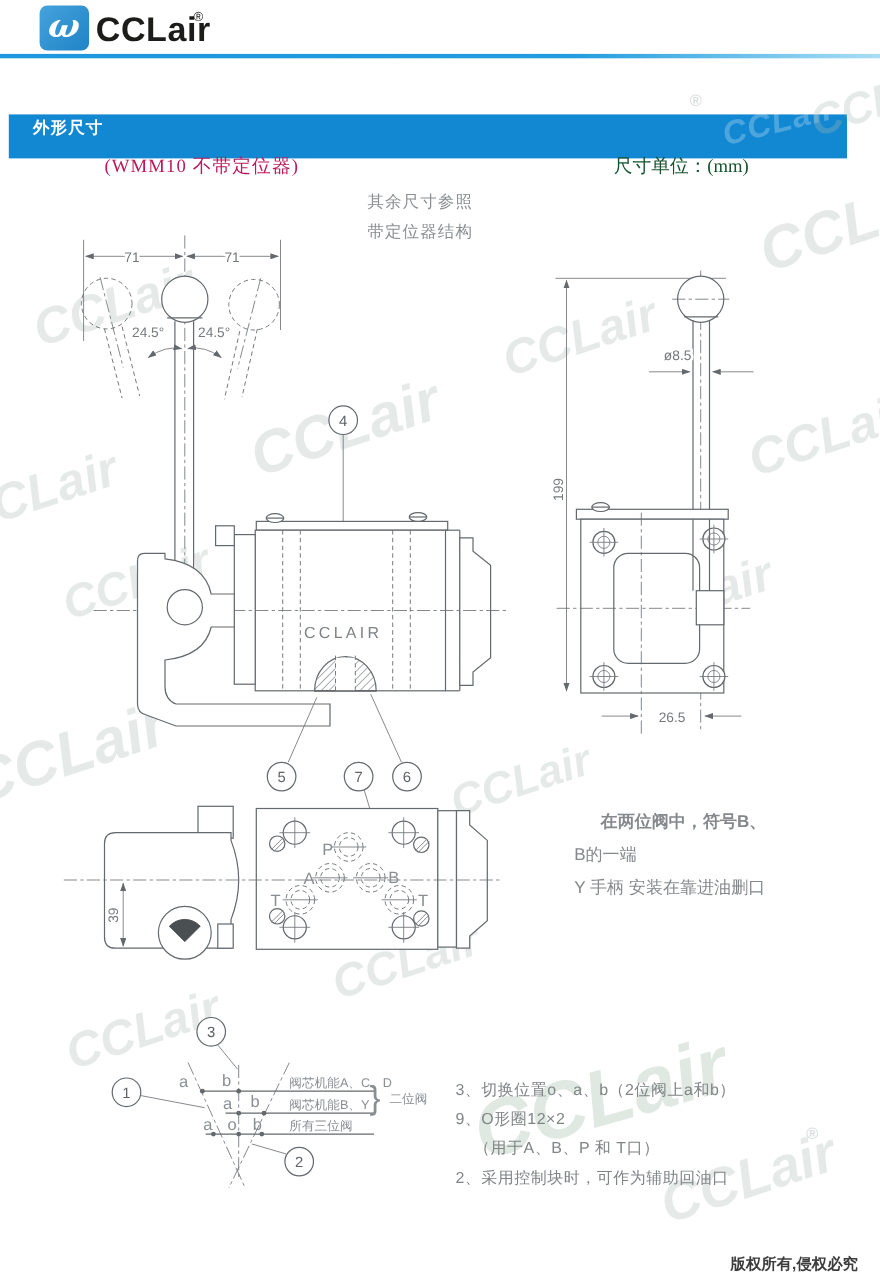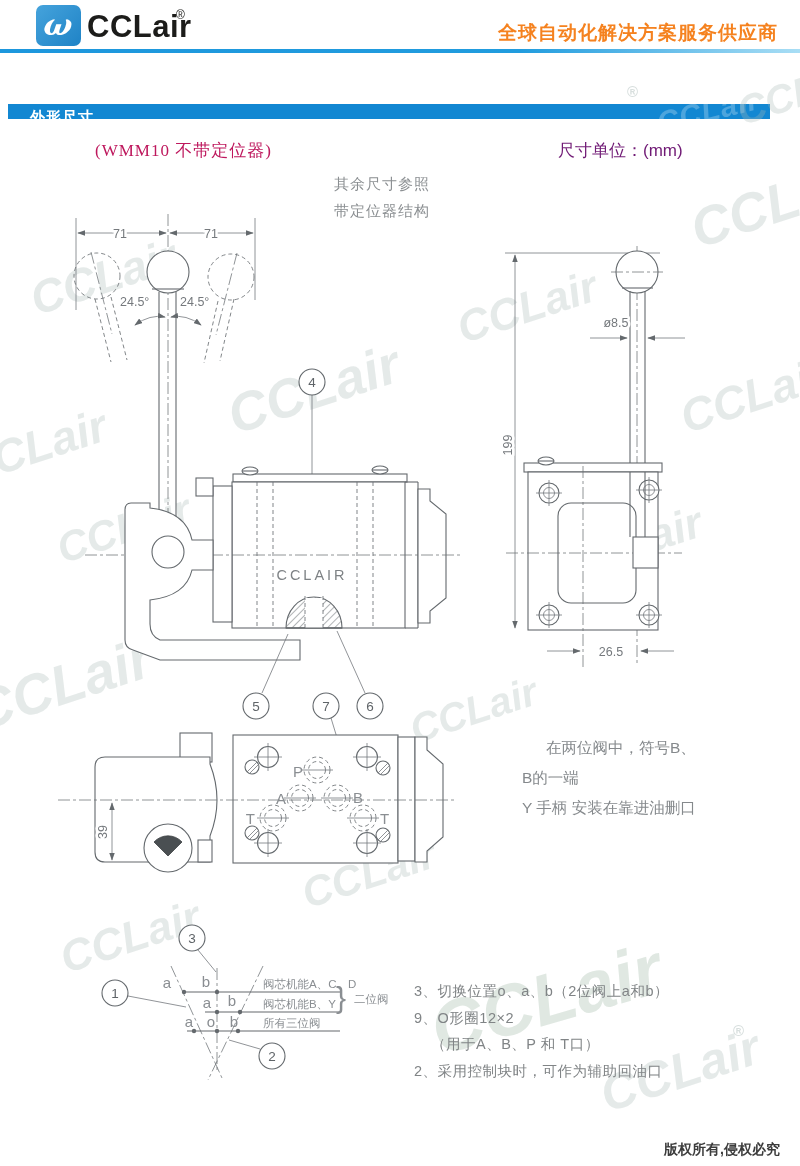--- a/index.html
+++ b/index.html
@@ -27,36 +27,36 @@
   .tagline {
     position:absolute; right:22px; top:20px; font-size:19px; font-weight:bold;
     color:#f5821f; letter-spacing:1px;
   }
   .header-rule {
     position:absolute; left:0; top:49px; width:800px; height:4px;
     background:linear-gradient(90deg,#1d97dd 0%,#219cde 65%,#a9def5 100%);
   }
   
   .banner {
-    position:absolute; left:8px; top:104px; width:762px; height:15px;
+    position:absolute; left:8px; top:104px; width:762px; height:40px;
     background:#1287d2; color:#ffffff; font-size:15px; font-weight:bold;
     line-height:25px; padding-left:22px; letter-spacing:1px;
   }
   .banner-wm {
     position:absolute; right:10px; top:-6px; color:rgba(255,255,255,0.25);
     font-size:30px; font-weight:800; font-style:italic; transform:rotate(-14deg);
   }
   
   .model-line {
     position:absolute; left:95px; top:139px; font-size:17px; color:#be185d;
     font-family:"Liberation Serif","DejaVu Serif", serif; letter-spacing:1px;
   }
   .unit-line {
-    position:absolute; left:558px; top:139px; font-size:17px; color:#701a75;
-    font-family:Liberation Sans, sans-serif;
+    position:absolute; left:558px; top:139px; font-size:17px; color:#14532d;
+    font-family:Liberation Serif, serif;
   }
   .ref-note {
     position:absolute; left:334px; top:170px; font-size:15px; line-height:27px;
     color:#8b8f92; letter-spacing:1px;
   }
   
   svg.drawing { position:absolute; left:0; top:0; width:800px; height:1166px; z-index:2; }
   .ln   { stroke:#64696d; stroke-width:1.1; fill:none; }
   .lnf  { stroke:#64696d; stroke-width:1.1; fill:#ffffff; }
   .thin { stroke:#75797d; stroke-width:0.8; fill:none; }
@@ -67,21 +67,21 @@
   .tport{ fill:#8a8e92; font-size:15px; font-family:"Liberation Sans",sans-serif; }
   .tcn  { fill:#8a8e92; font-size:11.5px; font-family:"Liberation Sans",sans-serif; }
   .tnum { fill:#5f6468; font-size:13.5px; text-anchor:middle; font-family:"Liberation Sans",sans-serif; }
   .balloon { fill:#ffffff; stroke:#64696d; stroke-width:1.1; }
   .dot  { fill:#64696d; }
   
   .side-note {
     position:absolute; left:522px; top:733px; width:265px; font-size:15.5px;
     line-height:30px; color:#85898c; z-index:3;
   }
-  .side-note .indent { padding-left:24px; }
+  .side-note .indent { padding-left:24px;font-weight:bold; }
   .legend {
     position:absolute; left:414px; top:978px; width:375px; font-size:14.5px;
     line-height:26.5px; color:#808486; z-index:3; letter-spacing:0.5px;
   }
   .legend .col1 { display:inline-block; width:150px; }
   .legend .ind  { padding-left:17px; }
   .footer {
     position:absolute; right:20px; top:1141px; font-size:14px; font-weight:bold;
     color:#3c3c3c; z-index:3;
   }
@@ -116,21 +116,20 @@
   <div class="wm" style="left:735px;top:70px;font-size:40px;">CCLair</div>
   <div class="wm-reg" style="left:627px;top:83px;font-size:15px;">®</div>
   <div class="wm-reg" style="left:216px;top:483px;font-size:15px;">®</div>
   <div class="wm-reg" style="left:733px;top:1022px;font-size:15px;">®</div>
 
   <div class="logo-box">
     <span class="logo-glyph">ω</span>
   </div>
   <div class="brand">CCLair</div>
   <div class="brand-reg">®</div>
-  <div class="tagline">全球自动化解决方案服务供应商</div>
   <div class="header-rule"></div>
 
   <div class="banner">
     <span>外形尺寸</span>
     <span class="banner-wm">CCLair</span>
   </div>
 
   <div class="model-line">(WMM10 不带定位器)</div>
   <div class="unit-line">尺寸单位：(mm)</div>
   <div class="ref-note">

